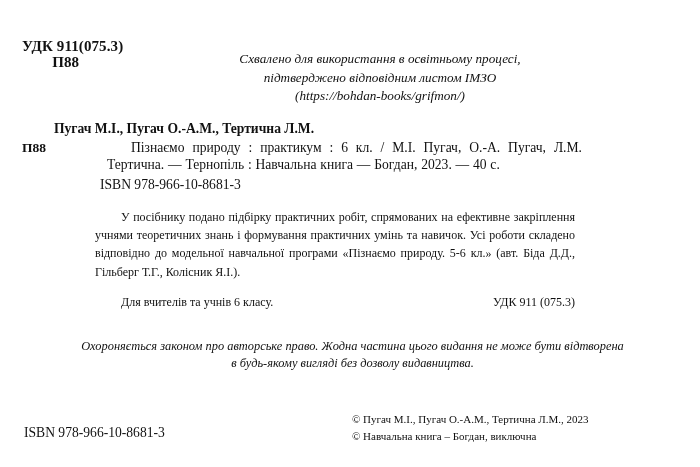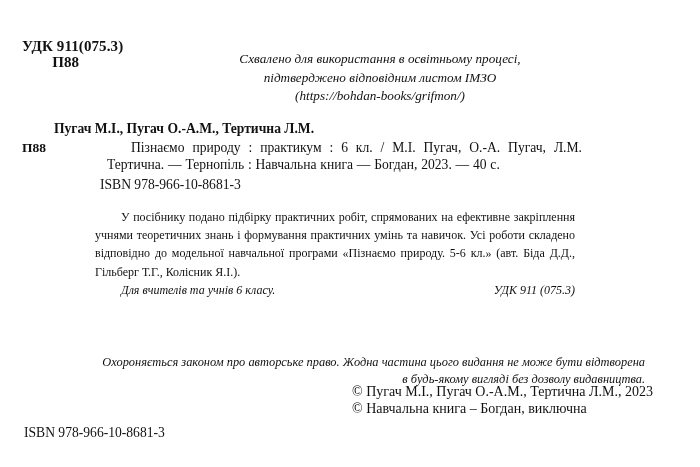--- a/index.html
+++ b/index.html
@@ -99,46 +99,44 @@
   .annotation p {
     margin: 0;
     text-indent: 26px;
     text-align: justify;
   }
   .annot-p1 { text-align: justify; }
   .annot-last-row {
     display: flex;
     justify-content: space-between;
     align-items: center;
-    margin-top: 0px;
-    font-style: italic;
+    margin-top: 12px;
   }
   .annot-last-row .left { text-indent: 0; padding-left: 26px; }
   .annot-last-row .right { white-space: nowrap; }
 
   
   .legal {
     position: absolute;
     left: 60px;
     top: 338px;
     width: 585px;
-    text-align: right;
+    text-align: center;
     font-style: italic;
     font-size: 12.4px;
     line-height: 17px;
-    margin-top: 16px;
   }
   .legal div { display: block; }
 
   
   .copyright {
     position: absolute;
     left: 352px;
-    top: 384px;
-    font-size: 14px;
+    top: 411px;
+    font-size: 11px;
     line-height: 16.5px;
     white-space: nowrap;
   }
   .copyright .cline { display: block; }
   .copyright .cont { padding-left: 13px; }
 
   
   .isbn-bottom {
     position: absolute;
     left: 24px;

